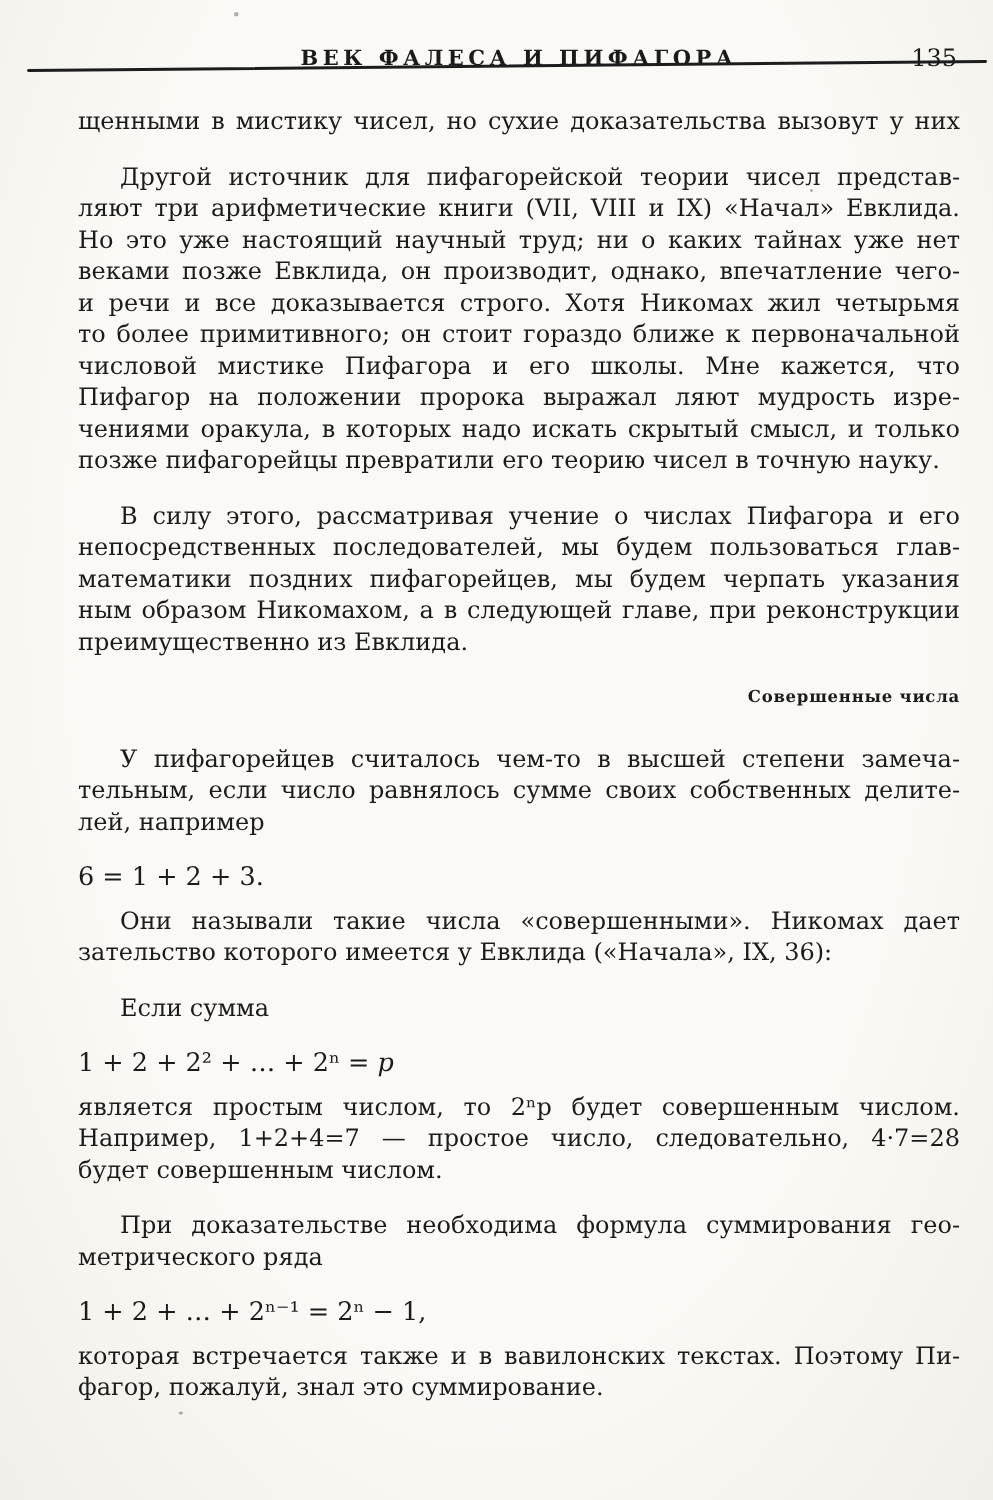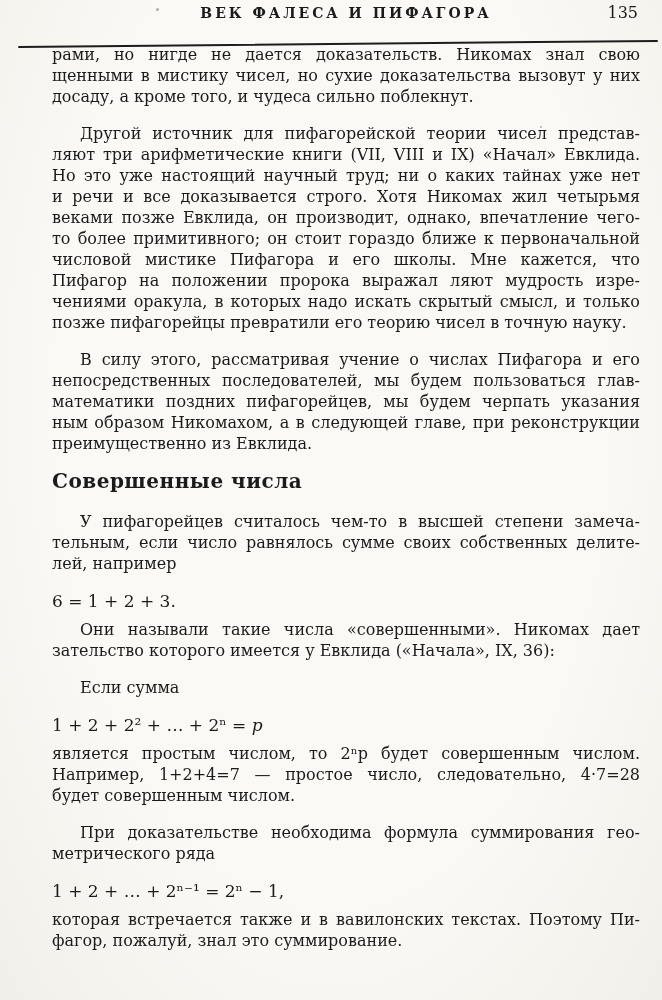--- a/index.html
+++ b/index.html
@@ -5,21 +5,21 @@
   html, body { margin: 0; padding: 0; }
   .page {
     position: relative;
     width: 662px;
     height: 1000px;
     box-sizing: border-box;
     background: radial-gradient(ellipse at 50% 40%, #faf9f5 60%, #f1efe9 100%);
     color: #1b1b1b;
     font-family: "DejaVu Serif", "DejaVu Sans", serif;
     font-size: 16px;
-    padding: 1px 22px 0 52px;
+    padding: 27px 22px 0 52px;
     overflow: hidden;
   }
   .pagehead { position: relative; height: 28px; }
   .running-head {
     position: absolute; left: 0; right: 0; top: 4px;
     text-align: center;
     font-size: 14px; font-weight: bold; letter-spacing: 3px;
   }
   .page-number {
     position: absolute; right: 2px; top: 2px;
@@ -36,23 +36,23 @@
   .para { margin: 0; }
   .line {
     line-height: 21px;
     text-align: justify;
     text-align-last: justify;
     white-space: normal;
   }
   .line.flush { text-align-last: left; }
   .line.indent { text-indent: 28px; }
   .section-heading {
-    text-align: left;
+    text-align: right;
     font-weight: bold;
-    font-size: 20px;
+    font-size: 11px;
     letter-spacing: 0.5px;
     margin: 14px 0 19px 0;
     line-height: 22px;
   }
   .formula {
     font-size: 17px;
     line-height: 22px;
     margin: 4px 0 7px 0;
   }
   .formula .it, .it { font-style: italic; }
@@ -72,32 +72,30 @@
   <header class="pagehead">
     <div class="running-head">ВЕК ФАЛЕСА И ПИФАГОРА</div>
     <div class="page-number">135</div>
   </header>
   <div class="head-rule"></div>
 
   <main class="text-block">
 
     <p class="para">
       </p>
-      <div class="line">рами, но нигде не дается доказательств. Никомах знал свою</div>
       <div class="line">щенными в мистику чисел, но сухие доказательства вызовут у них</div>
-      <div class="line flush">досаду, а кроме того, и чудеса сильно поблекнут.</div>
     <p></p>
 
     <p class="para">
       </p>
       <div class="line indent">Другой источник для пифагорейской теории чисел представ-</div>
       <div class="line">ляют три арифметические книги (VII, VIII и IX) «Начал» Евклида.</div>
       <div class="line">Но это уже настоящий научный труд; ни о каких тайнах уже нет</div>
+      <div class="line">веками позже Евклида, он производит, однако, впечатление чего-</div>
       <div class="line">и речи и все доказывается строго. Хотя Никомах жил четырьмя</div>
-      <div class="line">веками позже Евклида, он производит, однако, впечатление чего-</div>
       <div class="line">то более примитивного; он стоит гораздо ближе к первоначальной</div>
       <div class="line">числовой мистике Пифагора и его школы. Мне кажется, что</div>
       <div class="line">Пифагор на положении пророка выражал ляют мудрость изре-</div>
       <div class="line">чениями оракула, в которых надо искать скрытый смысл, и только</div>
       <div class="line flush">позже пифагорейцы превратили его теорию чисел в точную науку.</div>
     <p></p>
 
     <p class="para">
       </p>
       <div class="line indent">В силу этого, рассматривая учение о числах Пифагора и его</div>

